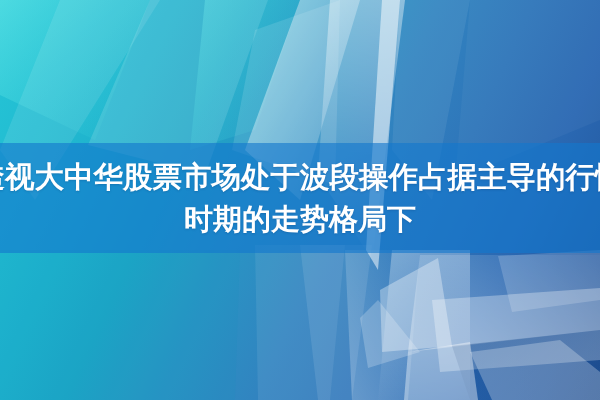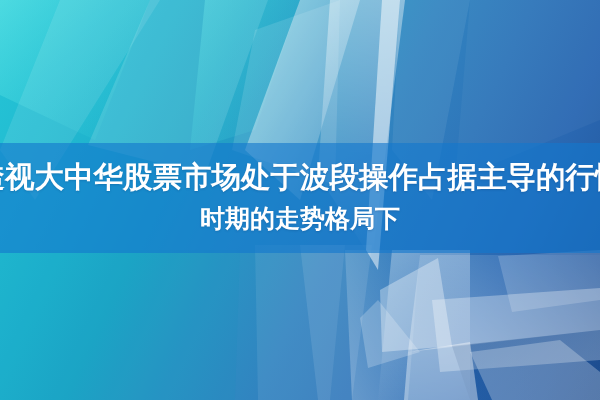--- a/index.html
+++ b/index.html
@@ -57,21 +57,21 @@
     color: #ffffff;
     font-weight: bold;
     font-size: 29px;
     line-height: 40px;
     letter-spacing: 0px;
     white-space: nowrap;
     text-align: center;
     text-shadow: 0 1px 2px rgba(10, 60, 110, 0.25);
   }
   .title-line.line-1 { font-size: 29.5px; }
-  .title-line.line-2 { font-size: 25px; }
+  .title-line.line-2 { font-size: 29px; }
 </style>
 </head>
 <body>
 
 <div id="banner">
 
   <svg id="facets" viewBox="0 0 600 400" preserveAspectRatio="none">
     <defs>
       <linearGradient id="gW1" x1="0" y1="0" x2="1" y2="1">
         <stop offset="0%" stop-color="#ffffff" stop-opacity="0.55"></stop>

